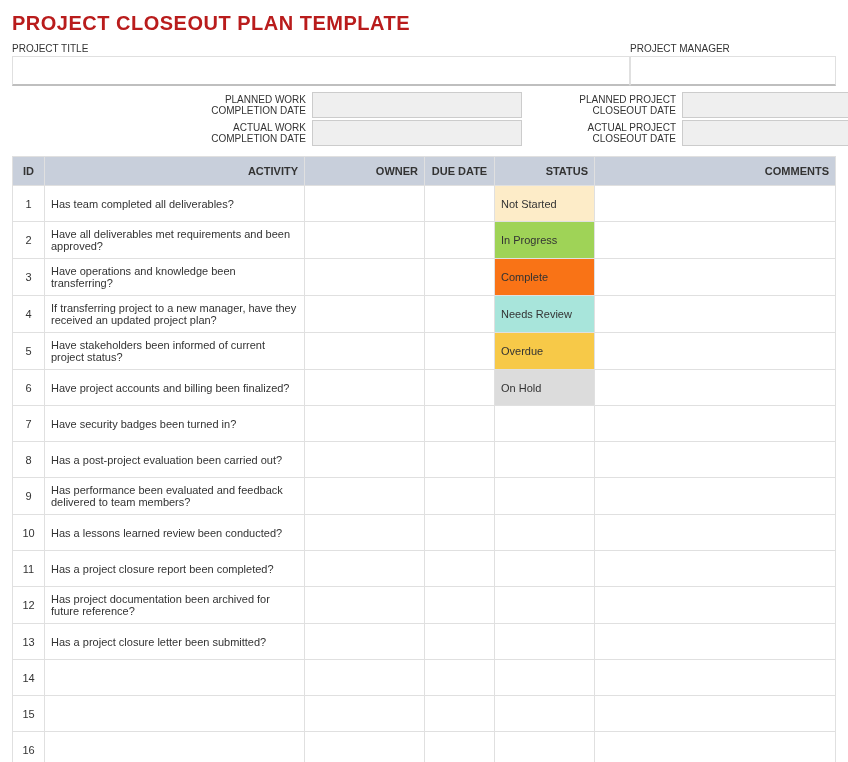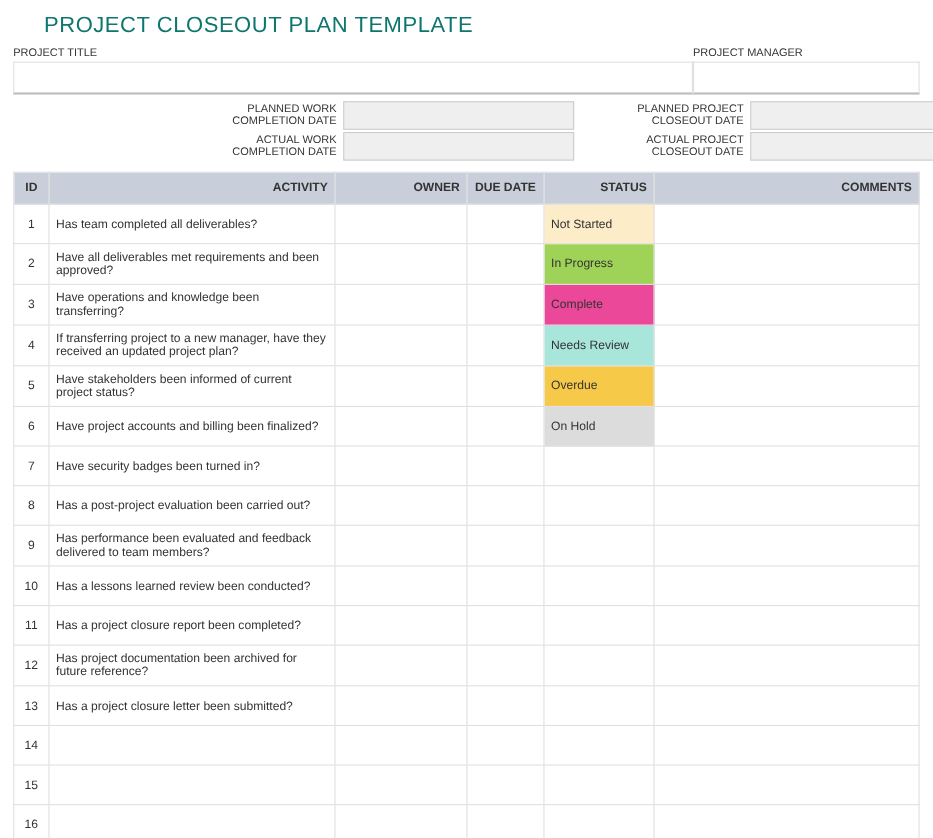--- a/index.html
+++ b/index.html
@@ -7,25 +7,24 @@
     margin: 0;
     padding: 12px;
     font-family: Arial, Helvetica, sans-serif;
     font-size: 12px;
     color: #333;
     width: 848px;
     background: #fff;
   }
   .title {
     font-size: 20px;
-    font-weight: normal;
-    color: #0f766e;
+    font-weight: bold;
+    color: #b91c1c;
     letter-spacing: 0.5px;
     margin-bottom: 6px;
-    margin-left: 28px;
   }
   .meta-row1 {
     display: flex;
     gap: 0;
     justify-content: flex-end;
   }
   .meta-col { display: flex; flex-direction: column; }
   .meta-col.wide { flex: 3; }
   .meta-col.narrow { flex: 1; }
   .meta-label {
@@ -86,21 +85,21 @@
     border: 1px solid #e0e0e0;
     padding: 6px 6px;
     font-size: 11px;
     vertical-align: middle;
     height: 36px;
   }
   td.idcell { text-align: center; }
   td.status { font-size: 11px; }
   .status-not-started { background: #fdecc8; }
   .status-in-progress { background: #9fd357; }
-  .status-complete   { background: #ec4899; margin-top: 36px; }
+  .status-complete   { background: #f97316; margin-top: 36px; }
   .status-needs-review{ background: #a8e5db; }
   .status-overdue    { background: #f7c948; }
   .status-on-hold    { background: #dcdcdc; }
   col.c-id     { width: 32px; }
   col.c-act    { width: 260px; }
   col.c-owner  { width: 120px; }
   col.c-due    { width: 70px; }
   col.c-status { width: 100px; }
   col.c-com    { }
 </style>

